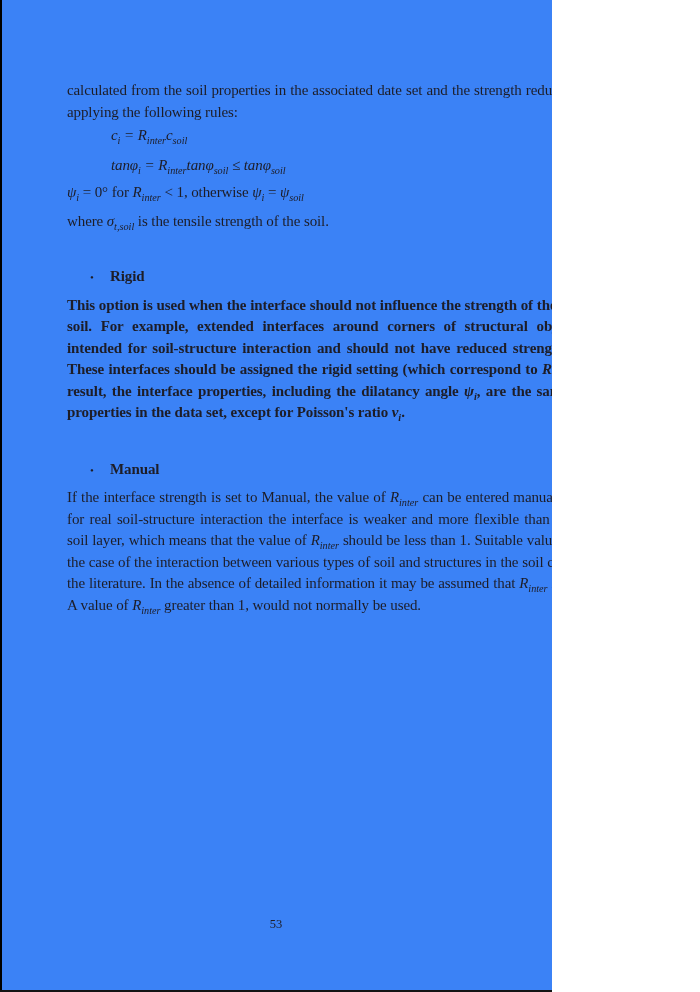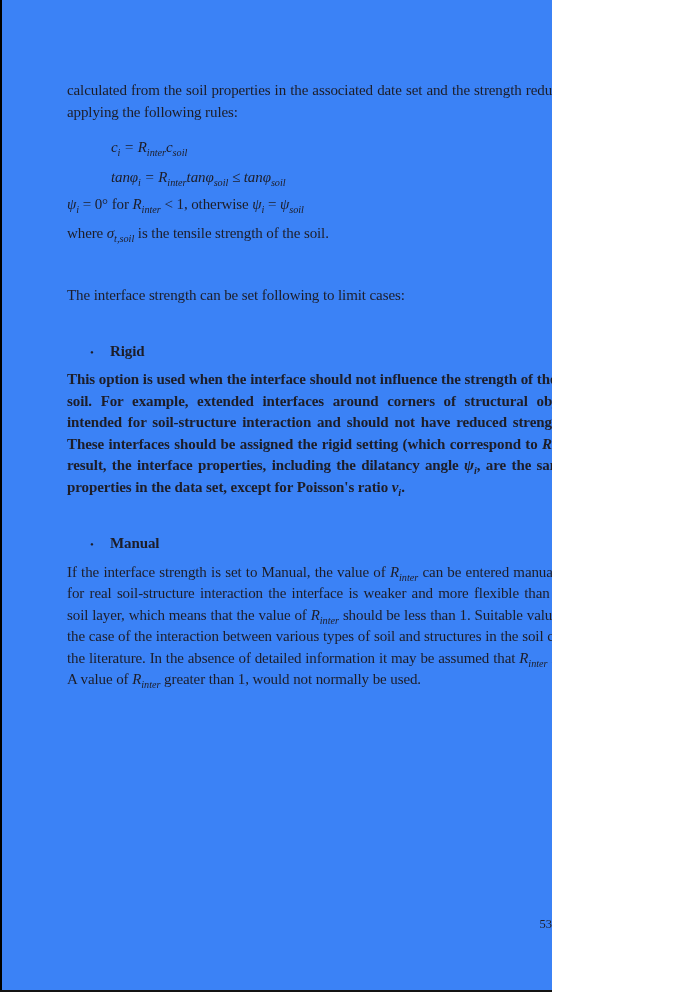--- a/index.html
+++ b/index.html
@@ -34,21 +34,21 @@
     color: #1d1d27;
     letter-spacing: -0.1px;
     filter: blur(0.3px);
   }
   .para { margin: 0; }
   .justify { text-align: justify; }
   .formula {
     padding-left: 44px;
     font-style: italic;
   }
-  .formula-c   { margin-top: 14px; }
+  .formula-c   { margin-top: 2px; }
   .formula-tan { margin-top: 8px; }
   .line-psi    { margin-top: 6px; }
   .p-coulomb   { margin-top: 11px; }
   .formula-sigma { margin-top: 8px; }
   .line-where  { margin-top: 7px; }
   .p-limit     { margin-top: 41px; }
   .bullet-item {
     position: relative;
     padding-left: 43px;
     font-weight: 700;
@@ -60,21 +60,21 @@
     font-weight: 400;
     font-size: 11px;
   }
   .p-rigid  { margin-top: 7px; font-weight: bold; }
   .p-manual { margin-top: 7px; }
   sub { font-size: 0.68em; line-height: 0; letter-spacing: 0; }
   .page-number {
     position: absolute;
     left: 0; top: 917px;
     width: 100%;
-    text-align: right;
+    text-align: center;
     font-size: 12.5px;
     color: #1d1d27;
     filter: blur(0.3px);
   }
 </style>
 </head>
 <body>
 
 <div class="page">
 
@@ -88,21 +88,20 @@
     <div class="formula formula-c">c<sub>i</sub> = R<sub>inter</sub>c<sub>soil</sub></div>
 
     <div class="formula formula-tan">tanφ<sub>i</sub> = R<sub>inter</sub>tanφ<sub>soil</sub> ≤ tanφ<sub>soil</sub></div>
 
     <p class="para line-psi"><i>ψ<sub>i</sub></i> = 0° for <i>R<sub>inter</sub></i> &lt; 1, otherwise <i>ψ<sub>i</sub></i> = <i>ψ<sub>soil</sub></i></p>
 
 
 
     <p class="para line-where">where <i>σ<sub>t,soil</sub></i> is the tensile strength of the soil.</p>
 
-    <p class="para p-limit">The interface strength can be set following to limit cases:</p>
 
     <div class="bullet-item bullet-rigid">
       <span class="bullet-glyph">•</span>
       <span>Rigid</span>
     </div>
 
     <p class="para justify p-rigid">This option is used when the interface should not influence the strength of the surrounding soil. For example, extended interfaces around corners of structural objects are not intended for soil-structure interaction and should not have reduced strength properties. These interfaces should be assigned the rigid setting (which correspond to <i>R<sub>inter</sub></i>=1,0). As a result, the interface properties, including the dilatancy angle <i>ψ<sub>i</sub></i>, are the same as the soil properties in the data set, except for Poisson's ratio <i>ν<sub>i</sub></i>.</p>
 
     <div class="bullet-item bullet-manual">
       <span class="bullet-glyph">•</span>

